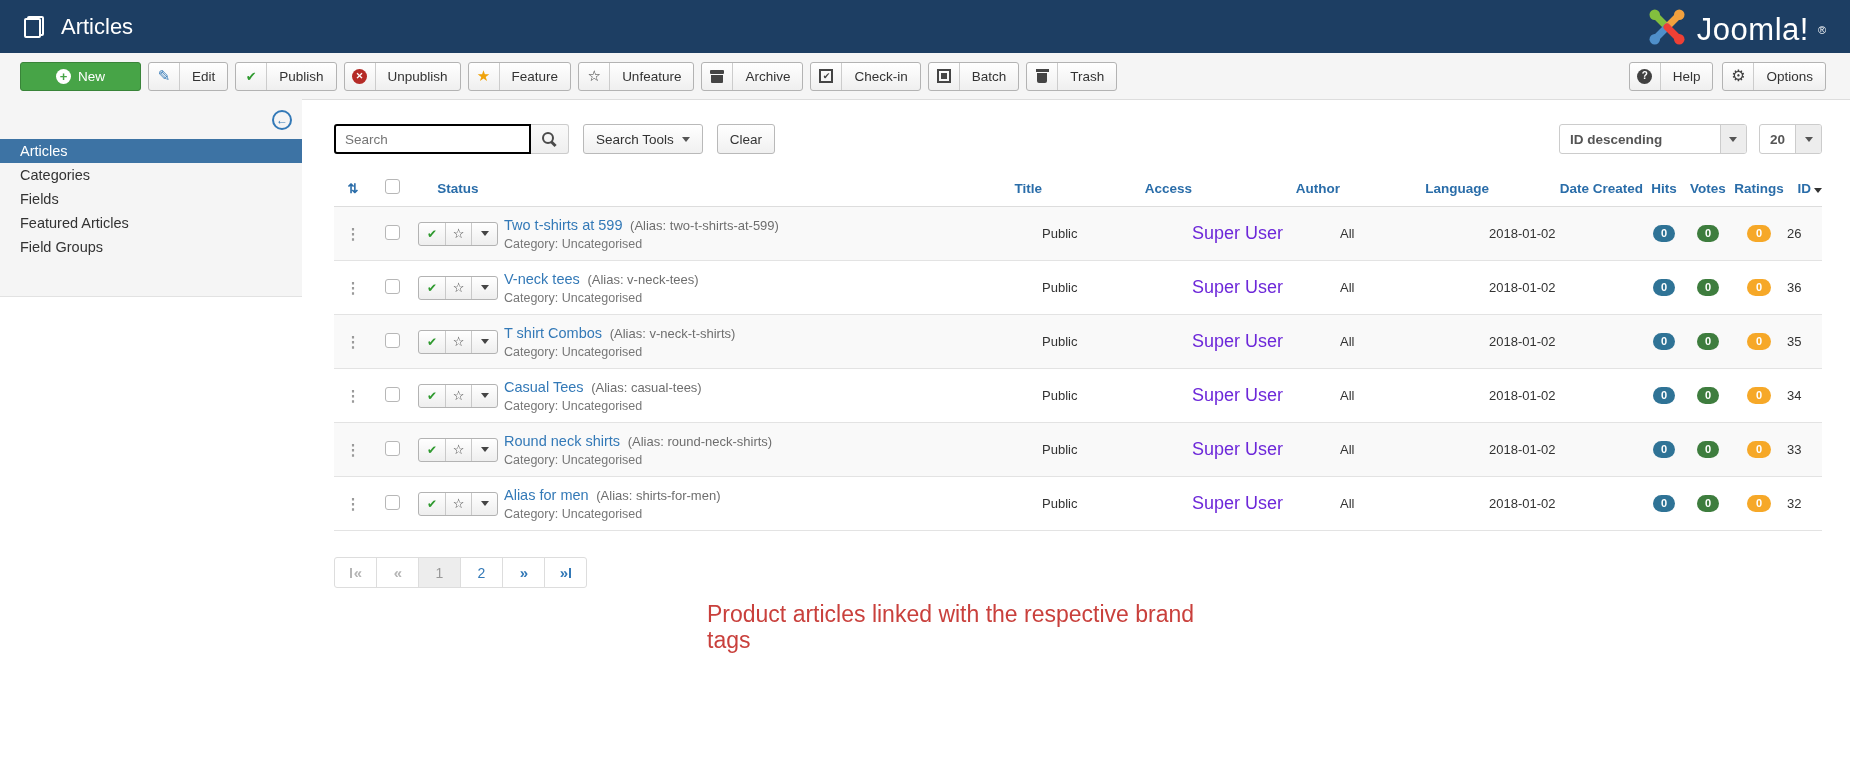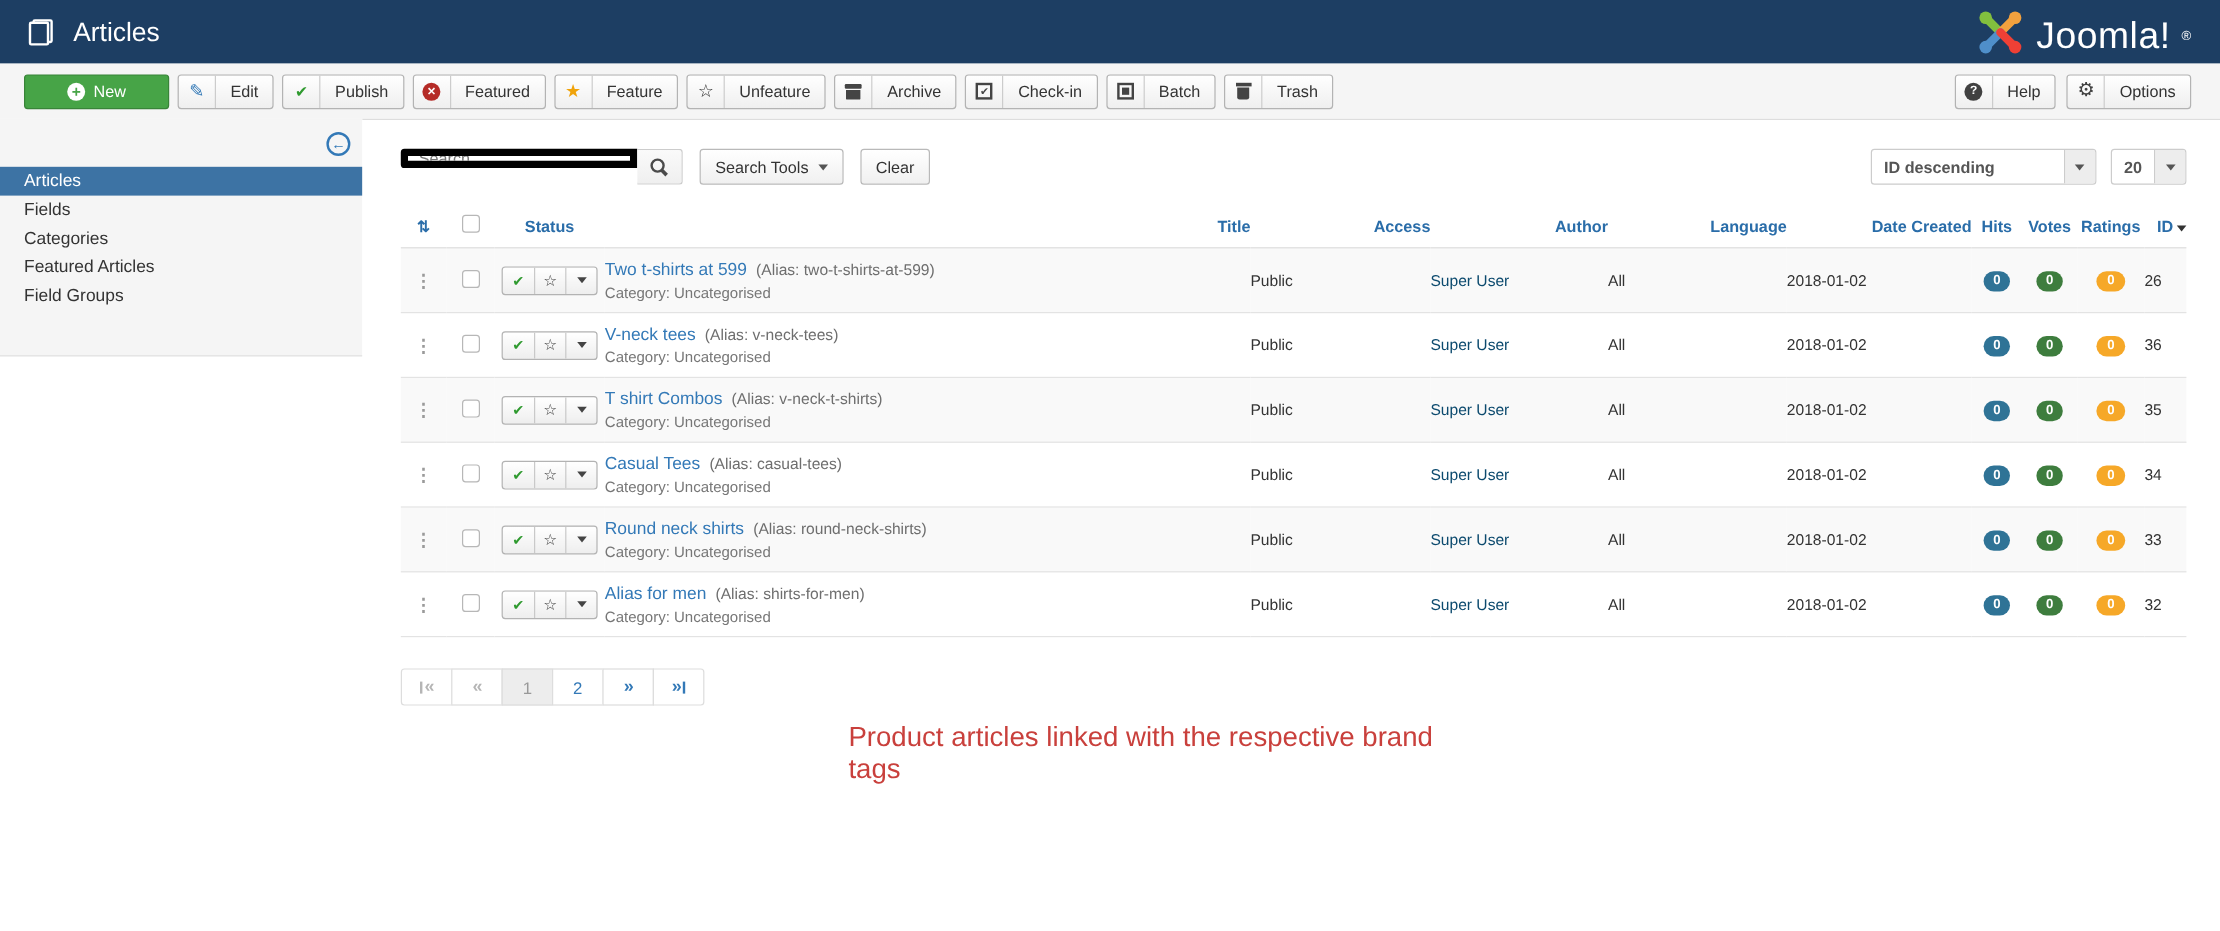--- a/index.html
+++ b/index.html
@@ -59,21 +59,21 @@
   .side-menu { list-style: none; }
   .side-menu li { font-size: 14.5px; color: #333; padding: 4px 0 4px 20px; cursor: pointer; line-height: 16px; }
   .side-menu li.active { background: #3d73a4; color: #fff; }
 
   .main { flex: 1; background: #fff; border-top: 1px solid #ddd; padding: 24px 28px 0 32px; min-height: 630px; }
 
   
   .filter-row { display: flex; justify-content: space-between; align-items: center; margin-bottom: 17px; }
   .filter-left { display: flex; align-items: center; gap: 14px; }
   .search-group { display: flex; }
-  .search-input { width: 197px; height: 16px; border: 6px solid #000000; border-radius: 3px 0 0 3px; padding: 0 9px; font-size: 13.5px; color: #555; outline: none; font-family: "Liberation Sans", sans-serif; }
+  .search-input { width: 197px; height: 30px; border: 2px solid #000000; border-radius: 3px 0 0 3px; padding: 0 9px; font-size: 13.5px; color: #555; outline: none; font-family: "Liberation Sans", sans-serif; }
   .search-btn { width: 38px; height: 30px; background: linear-gradient(#fafafa,#efefef); border: 1px solid #ccc; border-left: none; border-radius: 0 3px 3px 0; display: flex; align-items: center; justify-content: center; cursor: pointer; }
   .ic-search { position: relative; width: 15px; height: 15px; display: inline-block; }
   .ic-search::before { content: ""; position: absolute; top: 0; left: 0; width: 8px; height: 8px; border: 2px solid #4a4a4a; border-radius: 50%; }
   .ic-search::after { content: ""; position: absolute; width: 2.5px; height: 6px; background: #4a4a4a; transform: rotate(-45deg); bottom: 0; right: 3px; }
   .btn { height: 30px; display: inline-flex; align-items: center; gap: 8px; padding: 0 12px; background: linear-gradient(#ffffff,#f0f0f0); border: 1px solid #b9b9b9; border-radius: 3px; font-size: 13.5px; color: #333; cursor: pointer; }
   .caret-down { width: 0; height: 0; border-left: 4px solid transparent; border-right: 4px solid transparent; border-top: 5px solid #555; display: inline-block; }
   .filter-right { display: flex; gap: 12px; font-weight: bold; }
   .select { display: flex; height: 30px; border: 1px solid #ccc; border-radius: 3px; background: #fff; align-items: center; cursor: pointer; }
   .select-val { padding: 0 10px; font-size: 13.5px; color: #555; white-space: nowrap; }
   .sort-select .select-val { width: 160px; }
@@ -93,21 +93,21 @@
   input[type="checkbox"] { width: 15px; height: 15px; accent-color: #fff; border: 1px solid #b7b7b7; border-radius: 3px; appearance: none; background: #fff; cursor: pointer; }
   .status-group { display: inline-flex; border: 1px solid #b3b3b3; border-radius: 3px; overflow: hidden; background: linear-gradient(#ffffff,#eeeeee); }
   .status-seg { width: 26px; height: 22px; display: flex; align-items: center; justify-content: center; border: none; border-left: 1px solid #c9c9c9; background: transparent; cursor: pointer; }
   .status-seg:first-child { border-left: none; }
   .status-seg .g-check { font-size: 12px; }
   .status-seg .g-star-sm { color: #444; font-size: 13px; }
   .status-seg .caret-down { border-top-color: #444; }
   .title-link { color: #3379b7; font-size: 14.5px; text-align: right; }
   .alias { color: #6e6e6e; font-size: 13px; margin-left: 4px; }
   .category { color: #777; font-size: 12.5px; margin-top: 4px; }
-  .author-link { color: #0c4a6e; font-size: 13px; }
+  .author-link { color: #6d28d9; font-size: 18px; }
   .badge { display: inline-block; padding: 3px 8px; border-radius: 10px; color: #fff; font-size: 11px; font-weight: bold; line-height: 1; }
   .badge-hits { background: #2f7396; }
   .badge-votes { background: #3e7d3e; }
   .badge-ratings { background: #f6a828; padding: 3px 9px; }
 
   
   .pagination { display: flex; list-style: none; margin-top: 26px; }
   .pg { min-width: 43px; height: 31px; display: flex; align-items: center; justify-content: center; border: 1px solid #ddd; margin-left: -1px; background: #fff; font-size: 14px; color: #3379b7; cursor: pointer; gap: 2px; }
   .pg:first-child { margin-left: 0; border-radius: 3px 0 0 3px; }
   .pg:last-child { border-radius: 0 3px 3px 0; }
@@ -160,21 +160,21 @@
     <button class="tbtn">
       <span class="tbtn-ic">
           <span class="g-check">✔</span>
         </span>
       <span class="tbtn-label">Publish</span>
     </button>
     <button class="tbtn">
       <span class="tbtn-ic">
           <span class="ic-x-circle">✕</span>
         </span>
-      <span class="tbtn-label">Featured</span>
+      <span class="tbtn-label">Unpublish</span>
     </button>
     <button class="tbtn">
       <span class="tbtn-ic">
           <span class="g-star">★</span>
         </span>
       <span class="tbtn-label">Feature</span>
     </button>
     <button class="tbtn">
       <span class="tbtn-ic">
           <span class="g-star-o">☆</span>
@@ -229,23 +229,23 @@
 <div class="layout">
 
   <aside class="sidebar">
     <div class="collapse-row">
       <span class="ic-collapse">←</span>
     </div>
     <ul class="side-menu">
 
         <li class="active">Articles</li>
 
+        <li>Categories</li>
+
         <li>Fields</li>
-
-        <li>Categories</li>
 
         <li>Featured Articles</li>
 
         <li>Field Groups</li>
 
     </ul>
   </aside>
 
   <main class="main">
 

